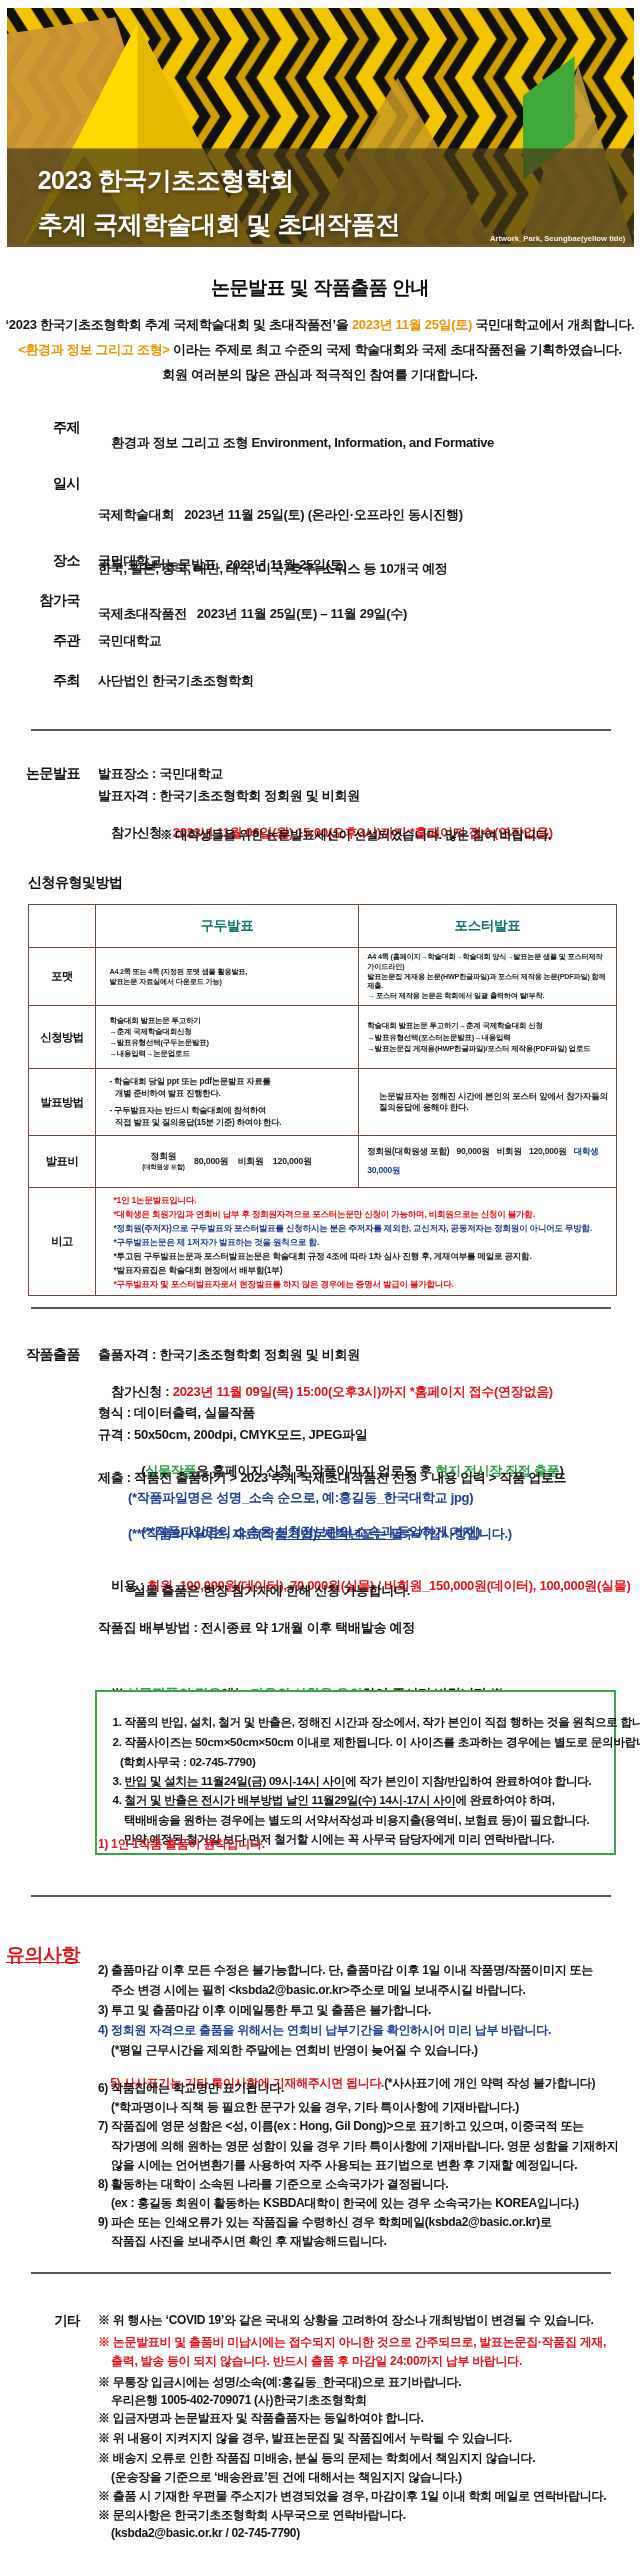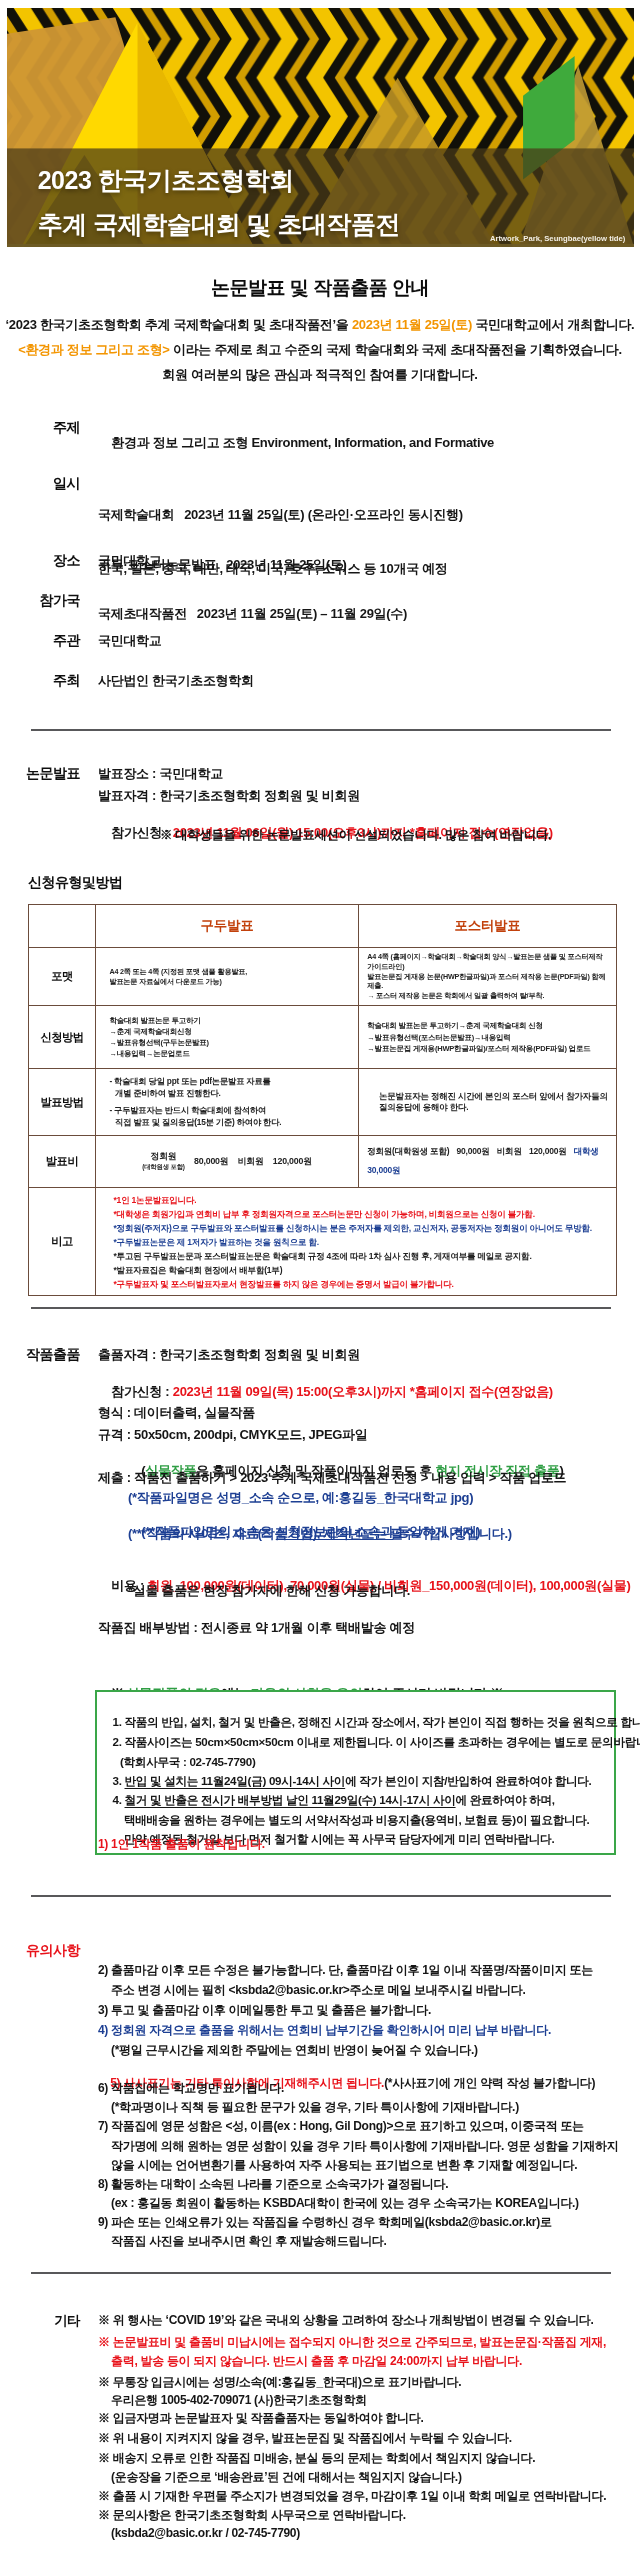--- a/index.html
+++ b/index.html
@@ -22,21 +22,21 @@
   .red{color:#e8131b;font-weight:800;}
   .blue{color:#1d3f93;font-weight:800;}
   .green{color:#2f9e44;font-weight:800;}
   .orange{color:#f39500;font-weight:800;}
   .ul{text-decoration:underline;text-underline-offset:2.6px;}
   .b{font-weight:800;}
   .v-line{line-height:19.6px;}
   
   table.apply{position:absolute;left:28px;top:904px;width:588px;border-collapse:collapse;table-layout:fixed;}
   .apply td,.apply th{border:1px solid #6b4c3b;vertical-align:middle;color:#232323;font-weight:600;letter-spacing:-0.2px;}
-  .apply th{font-size:13.4px;font-weight:800;color:#c2410c;text-align:center;}
+  .apply th{font-size:13.4px;font-weight:800;color:#0f766e;text-align:center;}
   .apply td.rl{font-size:11.3px;font-weight:800;color:#0f0f0f;text-align:center;padding:0;letter-spacing:-0.5px;}
   .cell{padding:4.1px 6.2px 4.1px 13.4px;}
   .c-sm{font-size:7.2px;line-height:9.8px;}
   .c-sm2{font-size:7.5px;line-height:11.3px;}
   .c-md{font-size:8.3px;line-height:11.3px;}
   .c-one{font-size:8.5px;line-height:11.3px;}
   .feewrap{display:flex;align-items:center;justify-content:center;gap:9.3px;font-size:8.8px;}
   .feewrap .stack{text-align:center;line-height:9.3px;}
   .feewrap .sub{font-size:6.4px;}
   .feewrap2{display:flex;align-items:center;justify-content:flex-start;gap:7.2px;font-size:8.5px;padding-left:7.2px;flex-wrap:wrap;}
@@ -245,21 +245,21 @@
     </div>
     <div class="boxline" style="top:101px;">
       <span>4. </span><span class="ul b">철거 및 반출은 전시가 배부방법 날인 11월29일(수) 14시-17시 사이</span><span>에 완료하여야 하며,</span>
     </div>
     <div class="boxline" style="top:121px;left:27px;">택배배송을 원하는 경우에는 별도의 서약서작성과 비용지출(용역비, 보험료 등)이 필요합니다.</div>
     <div class="boxline" style="top:140px;left:27px;">만약 예정된 철거일 보다 먼저 철거할 시에는 꼭 사무국 담당자에게 미리 연락바랍니다.</div>
   </div>
 
   <div class="divider" style="top:1895px;"></div>
 
-  <div class="lbl red" style="top:1942px;font-size:14px;">유의사항</div>
+  <div class="lbl red" style="top:1942px;font-size:19px;text-decoration:underline;">유의사항</div>
   <div class="val sm24 red" style="top:1836px;">1) 1인 1작품 출품이 원칙입니다.</div>
   <div class="val sm24" style="top:1962px;">2) 출품마감 이후 모든 수정은 불가능합니다. 단, 출품마감 이후 1일 이내 작품명/작품이미지 또는</div>
   <div class="val sm24 ind2" style="top:1982px;">주소 변경 시에는 필히 &lt;ksbda2@basic.or.kr&gt;주소로 메일 보내주시길 바랍니다.</div>
   <div class="val sm24" style="top:2002px;">3) 투고 및 출품마감 이후 이메일통한 투고 및 출품은 불가합니다.</div>
   <div class="val sm24 blue" style="top:2022px;">4) 정회원 자격으로 출품을 위해서는 연회비 납부기간을 확인하시어 미리 납부 바랍니다.</div>
   <div class="val sm24 ind2" style="top:2042px;">(*평일 근무시간을 제외한 주말에는 연회비 반영이 늦어질 수 있습니다.)</div>
   <div class="val sm24" style="top:2061px;">
     <span class="red">5) 사사표기는 기타 특이사항에 기재해주시면 됩니다.</span><span>(*사사표기에 개인 약력 작성 불가합니다)</span>
   </div>
   <div class="val sm24" style="top:2080px;">6) 작품집에는 학교명만 표기됩니다.</div>

